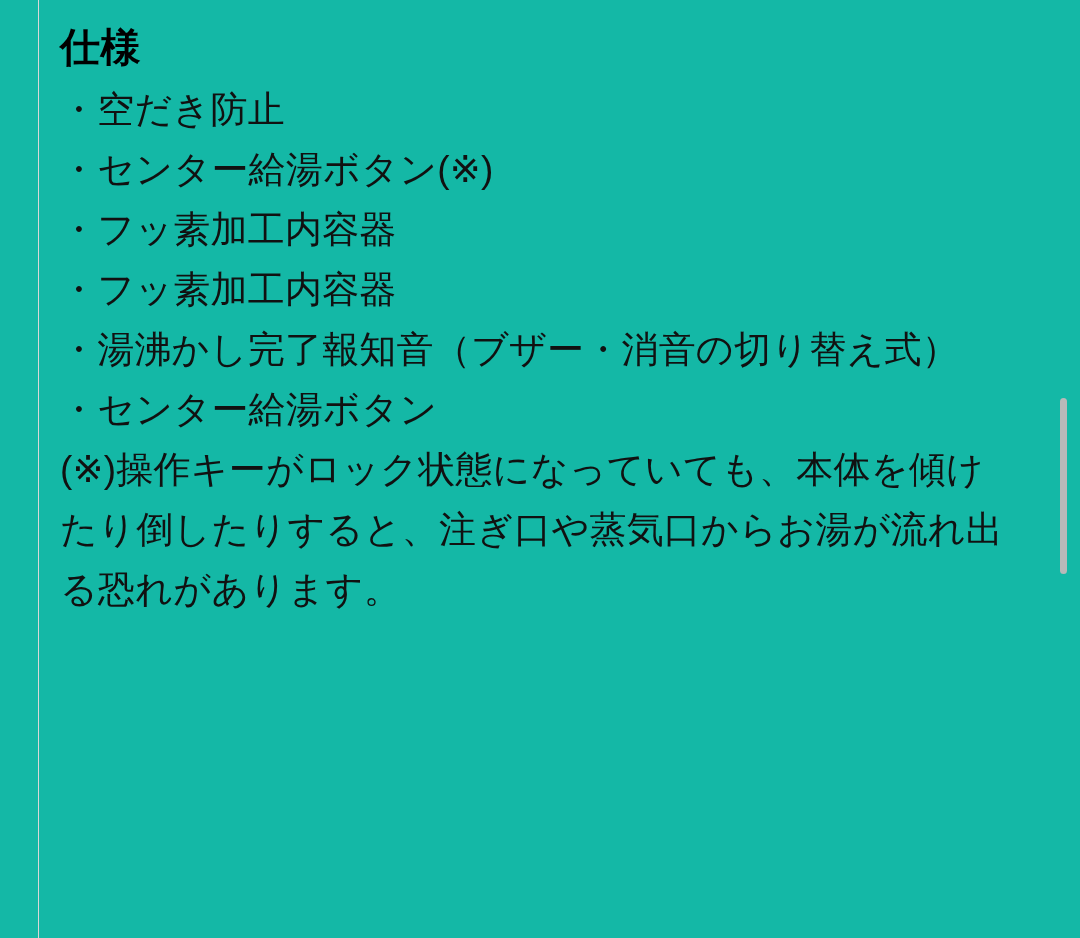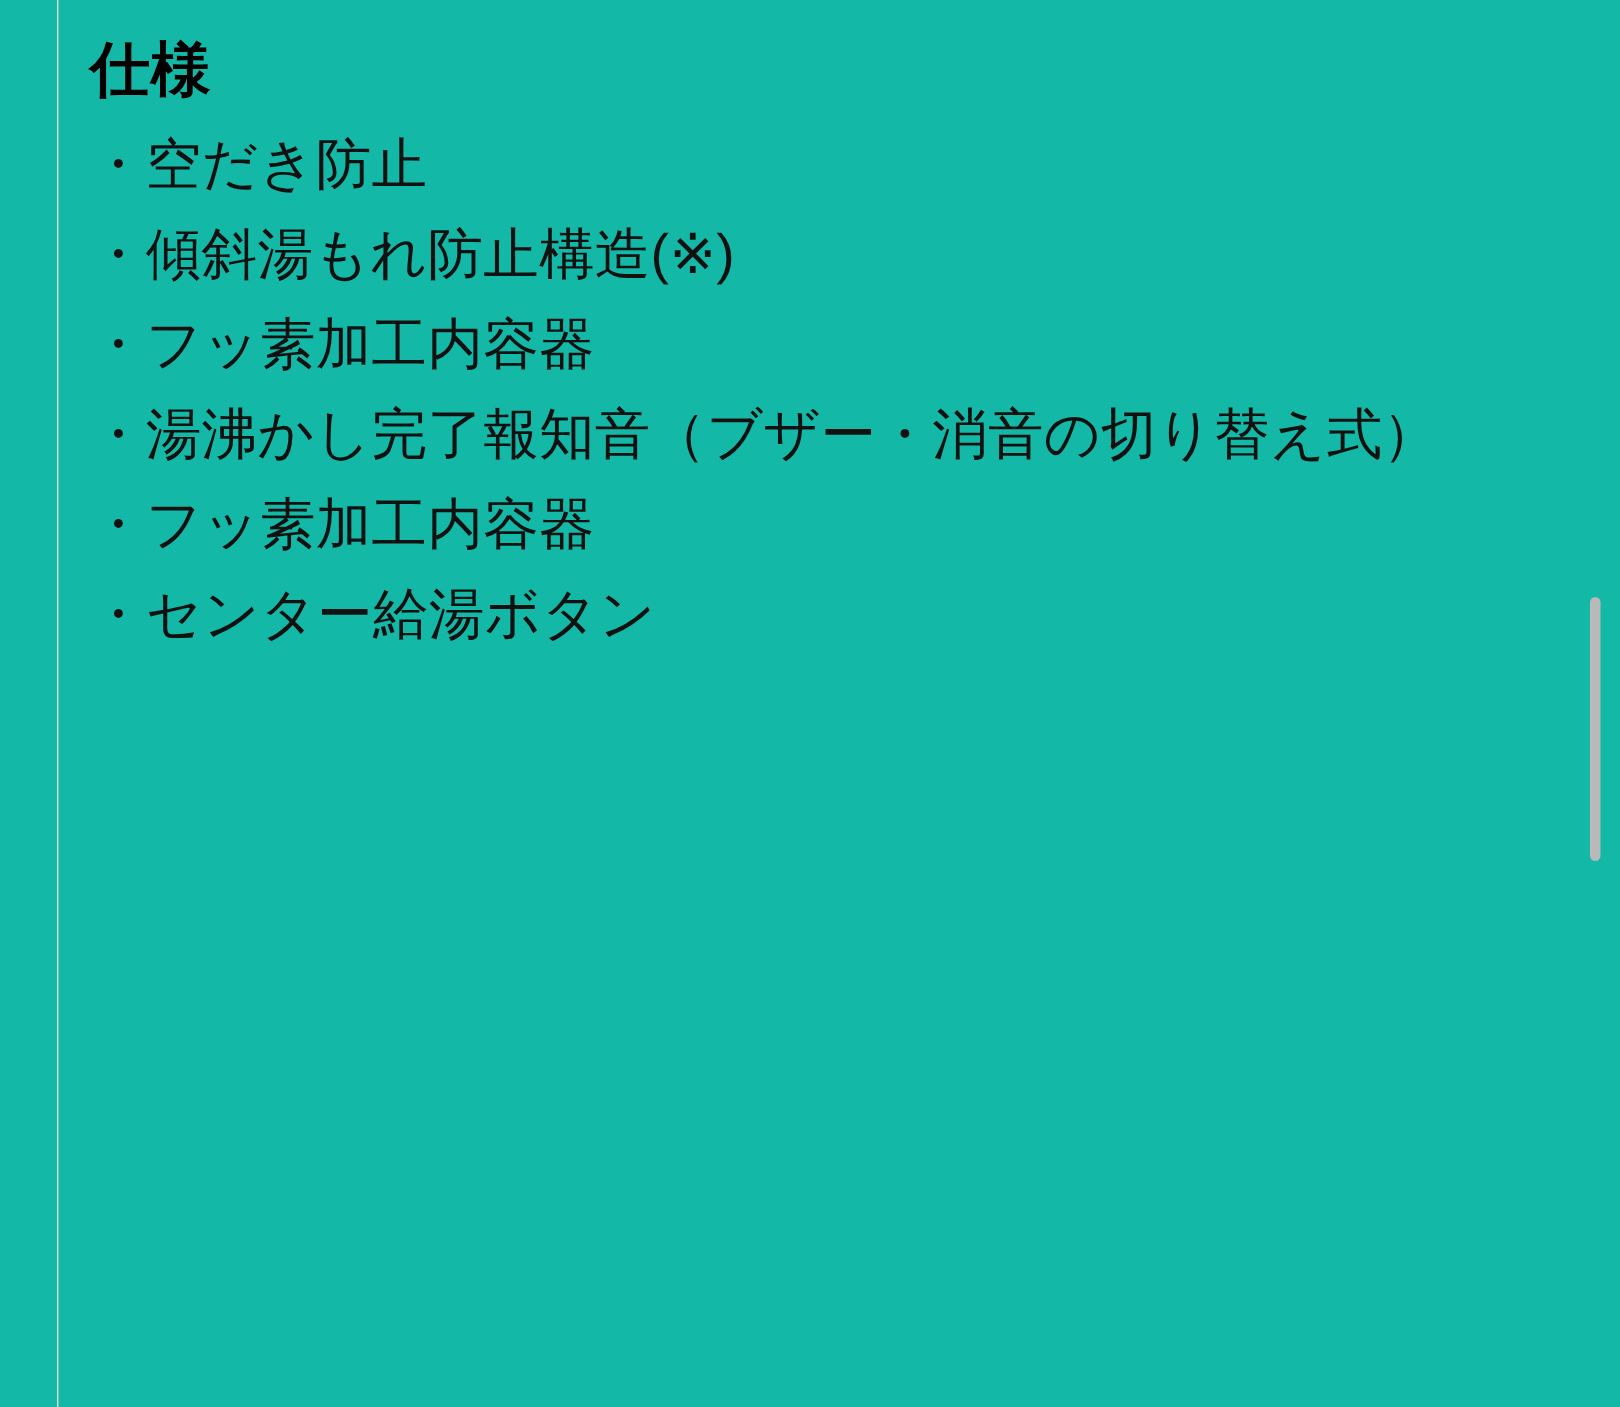--- a/index.html
+++ b/index.html
@@ -96,27 +96,28 @@
 <div class="page">
 
   <div class="left-rule"></div>
 
   <div class="content">
 
     <h2 class="spec-title">仕様</h2>
 
     <ul class="spec-list">
       <li>・空だき防止</li>
-      <li>・傾斜湯もれ防止構造(※)</li>
+      <li>・センター給湯ボタン(※)</li>
+      <li>・フッ素加工内容器</li>
       <li>・フッ素加工内容器</li>
       <li>・湯沸かし完了報知音（ブザー・消音の切り替え式）</li>
-      <li>・フッ素加工内容器</li>
       <li>・センター給湯ボタン</li>
     </ul>
 
+    <p class="note">(※)操作キーがロック状態になっていても、本体を傾けたり倒したりすると、注ぎ口や蒸気口からお湯が流れ出る恐れがあります。</p>
 
   </div>
 
   <div class="scrollbar-track">
     <div class="scrollbar-thumb"></div>
   </div>
 
 </div>
 
 </body></html>

